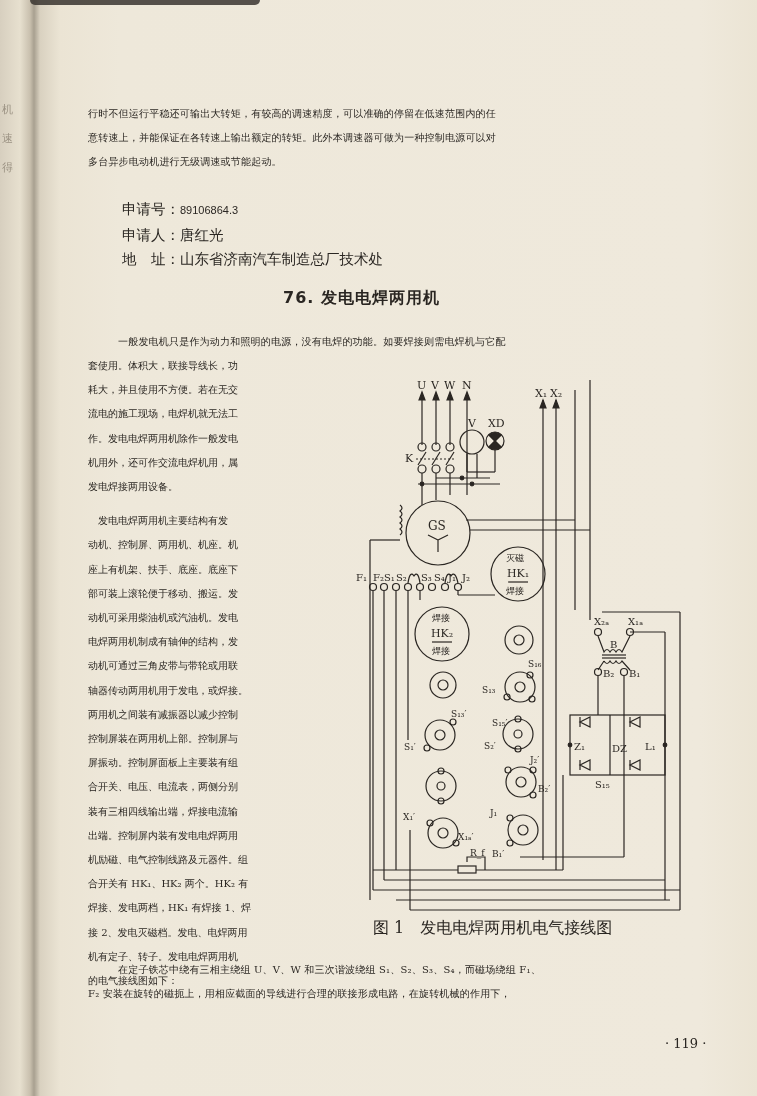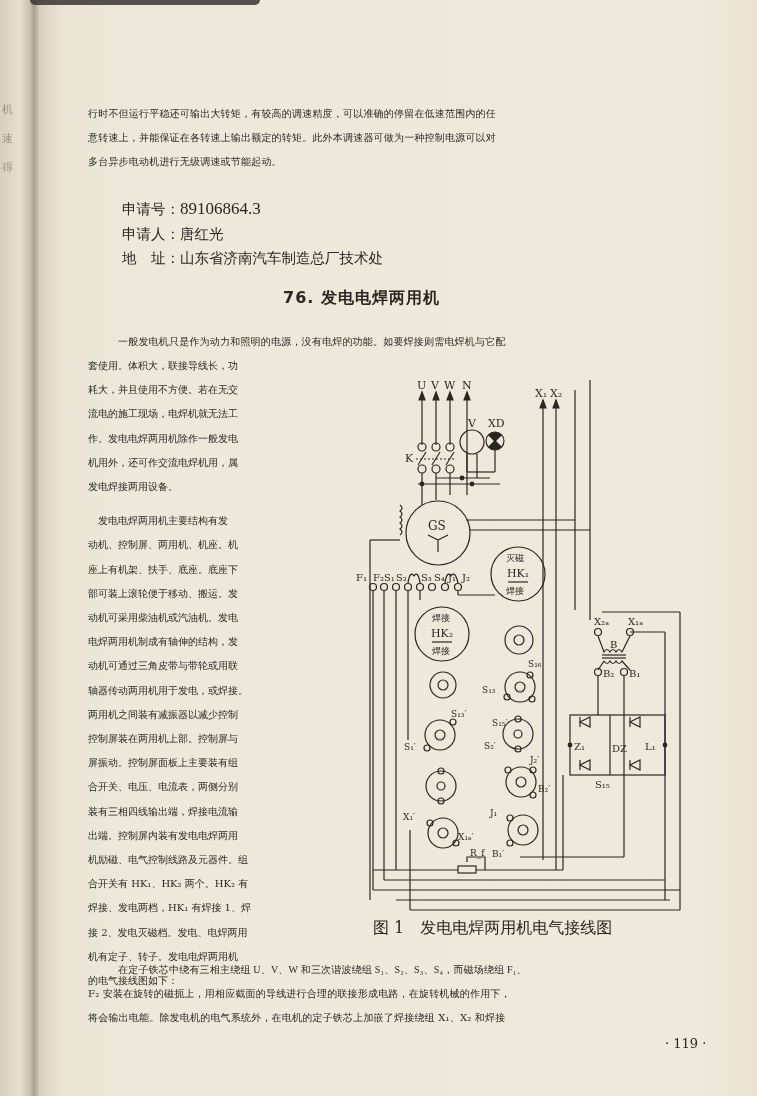--- a/index.html
+++ b/index.html
@@ -5,21 +5,21 @@
   html,body{margin:0;padding:0;}
   body{width:757px;height:1096px;overflow:hidden;position:relative;
     background:#ece5d6;font-family:"DejaVu Serif","Liberation Serif",serif;color:#2a2622;}
   .page{position:absolute;left:0;top:0;width:757px;height:1096px;
     background:linear-gradient(90deg,#d7cfbf 0,#e7e0cf 20px,#c9c0ae 30px,#a8a090 34px,#d9d1c0 40px,#ebe4d4 60px,#eee8da 120px,#efe9dc 700px,#ebe4d4 757px);}
   .topshadow{position:absolute;left:30px;top:0;width:230px;height:5px;background:#3a3530;border-radius:0 0 6px 6px;opacity:.85;}
   .gutter-text{position:absolute;left:2px;top:95px;width:22px;font-size:11px;color:#9c9384;line-height:29px;}
   .body-text{position:absolute;font-size:10px;line-height:24px;letter-spacing:0.2px;}
   .para-full{left:88px;width:610px;}
   .line{white-space:nowrap;display:block;}
-  .indent{padding-left:30px;font-family:Liberation Serif, serif;}
+  .indent{padding-left:30px;}
   .meta{position:absolute;left:122px;font-size:14.5px;line-height:24.5px;}
   .meta div{white-space:nowrap;}
   .title{position:absolute;left:283px;top:288px;font-size:16px;font-weight:bold;font-family:"DejaVu Sans","Liberation Sans",sans-serif;letter-spacing:1px;}
   .left-col{position:absolute;left:88px;width:265px;font-size:10px;line-height:24.2px;}
   .left-col .line{white-space:nowrap;}
   .figure{position:absolute;left:355px;top:370px;width:360px;height:555px;}
   .caption{position:absolute;left:373px;top:918px;font-size:16px;white-space:nowrap;}
   .pageno{position:absolute;left:665px;top:1036px;font-size:13px;}
   svg text{font-family:"DejaVu Serif","Liberation Serif",serif;fill:#2a2622;}
 </style>
@@ -36,21 +36,21 @@
   </div>
 
   <div class="body-text para-full" style="top:102px;">
     <span class="line">行时不但运行平稳还可输出大转矩，有较高的调速精度，可以准确的停留在低速范围内的任</span>
     <span class="line">意转速上，并能保证在各转速上输出额定的转矩。此外本调速器可做为一种控制电源可以对</span>
     <span class="line">多台异步电动机进行无级调速或节能起动。</span>
   </div>
 
   <div class="meta" style="top:197px;">
     <div>
-      <span>申请号：</span><span style="font-family:Liberation Serif, serif;font-size:17px;text-align:right;">89106864.3</span>
+      <span>申请号：</span><span style="font-family:Liberation Sans, sans-serif;font-size:11px;text-align:right;">89106864.3</span>
     </div>
     <div>
       <span>申请人：</span><span>唐红光</span>
     </div>
     <div>
       <span>地　址：</span><span>山东省济南汽车制造总厂技术处</span>
     </div>
   </div>
 
   <div class="title">76. 发电电焊两用机</div>
@@ -319,17 +319,16 @@
           <line x1="624" y1="857" x2="520" y2="857"></line>
       </g>
     </svg>
   </div>
 
   <div class="caption">图 1　发电电焊两用机电气接线图</div>
 
   <div class="body-text para-full" style="top:958px;left:88px;width:615px;">
     <span class="line indent">在定子铁芯中绕有三相主绕组 U、V、W 和三次谐波绕组 S₁、S₂、S₃、S₄，而磁场绕组 F₁、</span>
     <span class="line">F₂ 安装在旋转的磁扼上，用相应截面的导线进行合理的联接形成电路，在旋转机械的作用下，</span>
-    <span class="line">将会输出电能。除发电机的电气系统外，在电机的定子铁芯上加嵌了焊接绕组 X₁、X₂ 和焊接</span>
   </div>
 
   <div class="pageno">· 119 ·</div>
 </div>
 
 </body></html>

